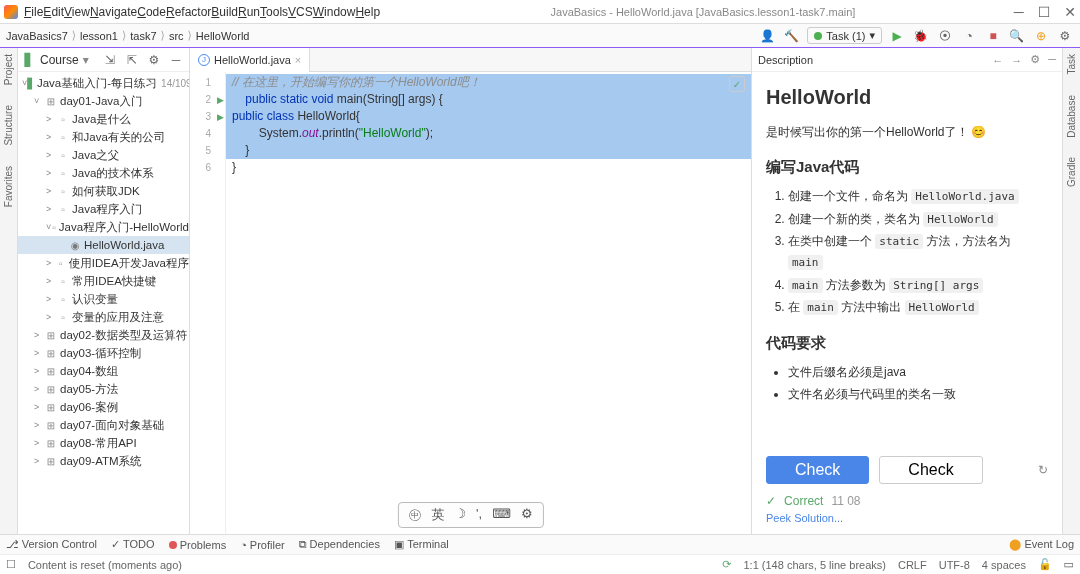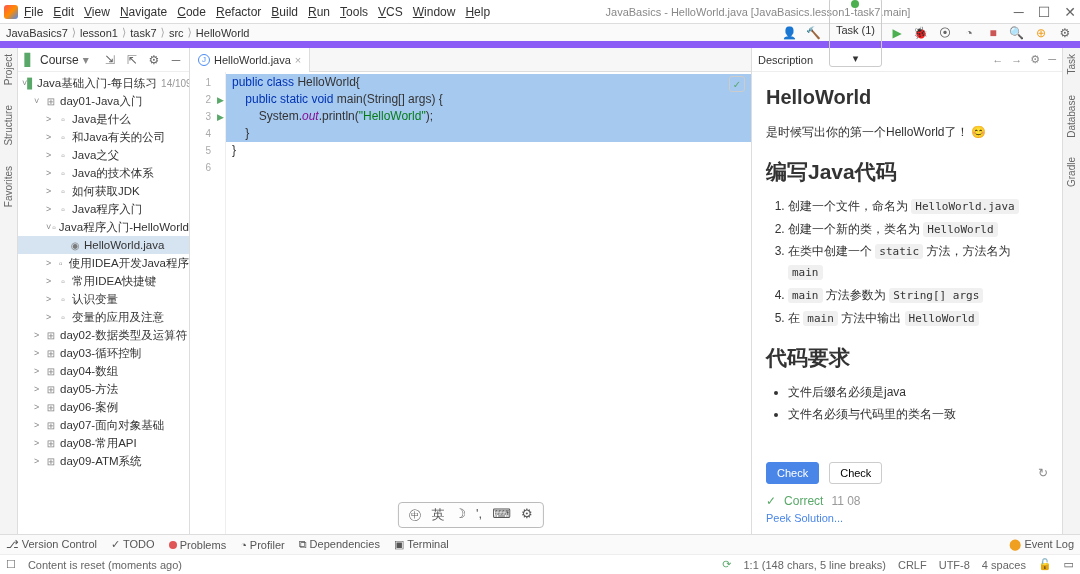--- a/index.html
+++ b/index.html
@@ -1,30 +1,30 @@
 <!DOCTYPE html>
 <html><head>
 <meta charset="utf-8">
 <style>
 * { box-sizing: border-box; margin: 0; padding: 0; font-family: "Segoe UI", Arial, sans-serif; }
 body { width: 1080px; height: 574px; overflow: hidden; background: #fff; font-size: 12px; color: #333; display: flex; flex-direction: column; }
 .titlebar { height: 24px; display: flex; align-items: center; padding: 0 4px; border-bottom: 1px solid #ddd; }
 .titlebar-icon { width: 14px; height: 14px; background: linear-gradient(135deg,#f55,#ff8c00,#4c8bf5); border-radius: 3px; margin-right: 6px; }
-.menu { display: flex; gap: 10px; }
+.menu { display: flex; }
 .menu span { cursor: pointer; }
 .menu span u { text-decoration: underline; }
 .title-text { flex: 1; text-align: center; color: #888; font-size: 11px; margin-left: 12px; }
 .win-controls { display: flex; gap: 14px; color: #666; font-size: 14px; }
-.toolbar { height: 24px; display: flex; align-items: center; border-bottom: 7px solid #8b5cf6; padding: 0 6px; gap: 4px; background:#fafafa; }
+.toolbar { height: 24px; display: flex; align-items: center; border-bottom: 1px solid #8b5cf6; padding: 0 6px; gap: 4px; background:#fafafa; }
 .breadcrumb { display: flex; align-items: center; gap: 4px; flex: 1; font-size: 11px; }
 .breadcrumb .sep { color: #aaa; }
 .breadcrumb .file { color: #333; }
 .toolbar-right { display: flex; align-items: center; gap: 6px; }
 .tb-btn { width: 18px; height: 18px; display: flex; align-items: center; justify-content: center; color: #666; cursor: pointer; font-size: 12px; }
-.task-combo { border: 1px solid #ccc; border-radius: 3px; padding: 1px 6px; display: flex; align-items: center; gap: 16px; font-size: 11px; flex-direction: column; }
+.task-combo { border: 1px solid #ccc; border-radius: 3px; padding: 1px 6px; display: flex; align-items: center; gap: 4px; font-size: 11px; }
 .green-dot { width:8px; height:8px; border-radius:50%; background:#4caf50; }
 .play { color:#4caf50; }
 .hammer { color:#4caf50; }
 .bug { color:#4caf50; }
 .main { flex: 1; display: flex; overflow: hidden; }
 .left-gutter, .right-gutter { width: 18px; background: #f4f4f4; border-right: 1px solid #ddd; display: flex; flex-direction: column; align-items: center; padding-top: 6px; gap: 20px; font-size: 10px; color: #666; }
 .right-gutter { border-right: none; border-left: 1px solid #ddd; }
 .vtext { writing-mode: vertical-rl; transform: rotate(180deg); cursor: pointer; }
 .sidebar { width: 172px; border-right: 1px solid #ddd; display: flex; flex-direction: column; background:#fff; }
 .sidebar-head { height: 24px; display: flex; align-items: center; padding: 0 4px; gap: 4px; border-bottom: 1px solid #eee; }
@@ -53,26 +53,26 @@
 .kw { color:#0033b3; }
 .str { color:#067d17; }
 .fld { color:#871094; font-style:italic; }
 .cm { color:#8c8c8c; font-style:italic; }
 .check-badge { position:absolute; top:4px; right:6px; width:16px; height:16px; border:1px solid #ccc; border-radius:3px; display:flex; align-items:center; justify-content:center; color:#59a869; font-size:10px; }
 .desc { width:310px; display:flex; flex-direction:column; overflow:hidden; }
 .desc-head { height:24px; display:flex; align-items:center; justify-content:space-between; padding:0 6px; border-bottom:1px solid #eee; font-size:11px; }
 .desc-head-right { display:flex; gap:8px; color:#888; }
 .desc-body { flex:1; overflow-y:auto; padding:8px 14px; font-size:12px; line-height:1.7; }
 .desc-body h1 { font-size:20px; font-weight:700; margin-bottom:8px; }
-.desc-body h2 { font-size:21px; font-weight:700; margin:12px 0 6px; }
+.desc-body h2 { font-size:15px; font-weight:700; margin:12px 0 6px; }
 .desc-body ol, .desc-body ul { padding-left:22px; margin:4px 0; }
 .desc-body li { margin:2px 0; }
 .desc-body code { background:#f0f0f0; padding:1px 4px; border-radius:3px; font-family:Consolas,monospace; font-size:11px; }
 .desc-actions { padding:6px 14px; display:flex; gap:10px; align-items:center; }
-.btn { padding:4px 10px; border-radius:3px; border:1px solid #ccc; background:#fff; font-size:11px; cursor:pointer; }
+.btn { padding:4px 28px; border-radius:3px; border:1px solid #ccc; background:#fff; font-size:16px; cursor:pointer; }
 .btn.primary { background:#4a86e8; color:#fff; border-color:#4a86e8; }
 .result-row { padding:4px 14px; display:flex; align-items:center; gap:8px; }
 .result-row .ok { color:#59a869; }
 .congrats { padding:2px 14px 8px; color:#333; }
 .peek { padding:0 14px 10px; color:#4a86e8; cursor:pointer; font-size:11px; }
 .ime-bar { position:absolute; bottom:6px; left:50%; transform:translateX(-50%); border:1px solid #bbb; border-radius:4px; background:#fdfdfd; display:flex; gap:10px; padding:3px 10px; color:#555; font-size:13px; }
 .bottombar { height:20px; border-top:1px solid #ddd; display:flex; align-items:center; padding:0 6px; gap:14px; font-size:11px; color:#555; background:#fafafa; }
 .bottombar .spacer { flex:1; }
 .statusbar { height:20px; border-top:1px solid #eee; display:flex; align-items:center; padding:0 6px; gap:12px; font-size:11px; color:#666; }
 .statusbar .spacer { flex:1; }
@@ -283,22 +283,23 @@
     <div class="editor-body">
       <div class="gutter" id="gutter">
           <div class="gline">1</div>
           <div class="gline">2<span class="run-icon">▶</span></div>
           <div class="gline">3<span class="run-icon">▶</span></div>
           <div class="gline">4</div>
           <div class="gline">5</div>
           <div class="gline">6</div>
         </div>
       <div class="code" id="code">
+        <div class="cline sel"><span class="cm">// 在这里，开始编写你的第一个HelloWorld吧！</span></div>
+          <div class="cline sel">    <span class="kw">public</span> <span class="kw">static</span> <span class="kw">void</span> main(String[] args) {</div>
           <div class="cline sel"><span class="kw">public</span> <span class="kw">class</span> HelloWorld{</div>
-          <div class="cline sel">    <span class="kw">public</span> <span class="kw">static</span> <span class="kw">void</span> main(String[] args) {</div>
           <div class="cline sel">        System.<span class="fld">out</span>.println(<span class="str">"HelloWorld"</span>);</div>
           <div class="cline sel">    }</div>
           <div class="cline">}</div>
           <div class="check-badge">✓</div>
       </div>
       <div class="ime-bar" id="ime">
           <span>㊥</span>
           <span>英</span>
           <span>☽</span>
           <span>',</span>

